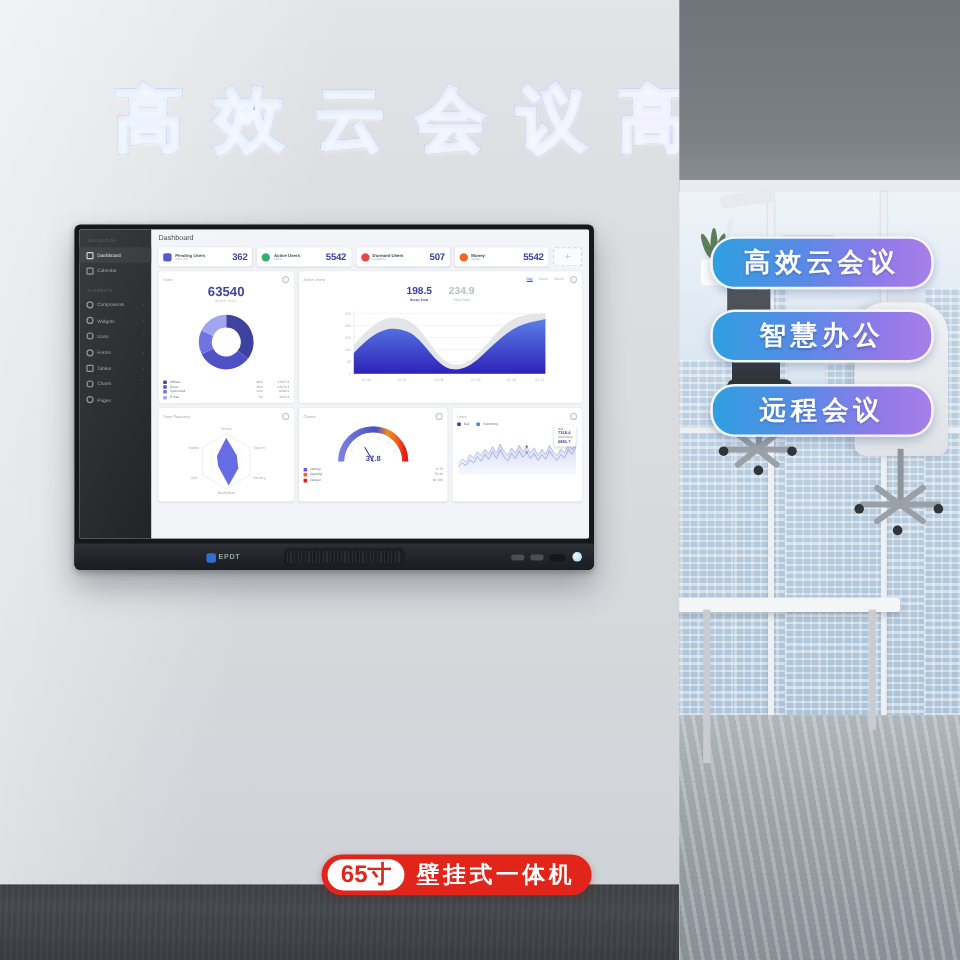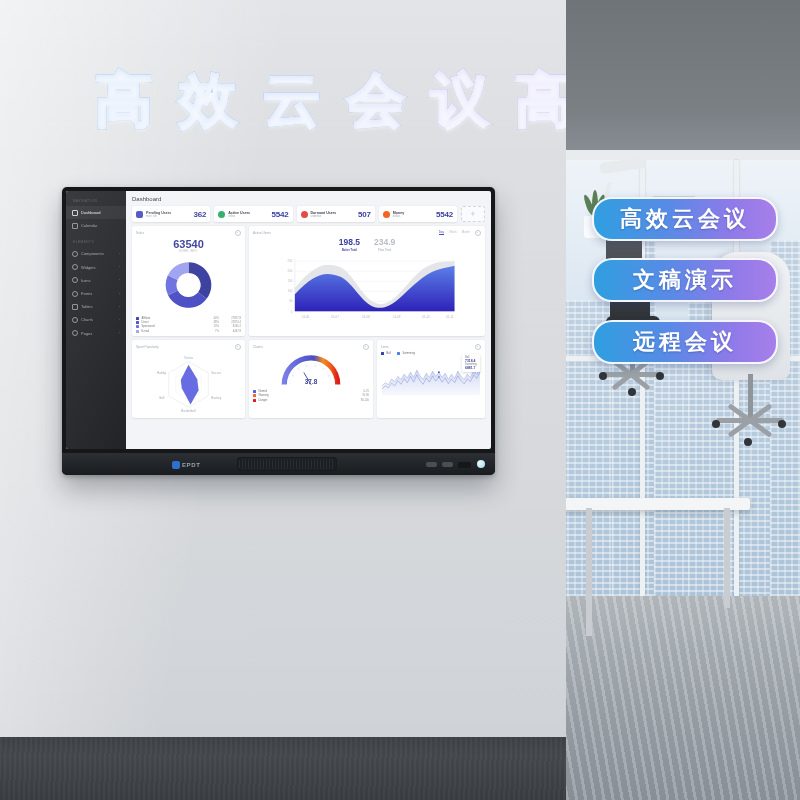--- a/index.html
+++ b/index.html
@@ -204,21 +204,21 @@
     <div class="chair-base" style="left:158px;top:418px;width:52px;transform:rotate(-36deg);"></div>
     <div class="caster" style="left:146px;top:420px;"></div>
     <div class="caster" style="left:212px;top:420px;"></div>
     <div class="caster" style="left:178px;top:438px;"></div>
   </div>
 
   <div class="badge" style="left:592px;top:197px;width:182px;">
     <span>高效云会议</span>
   </div>
   <div class="badge" style="left:592px;top:258px;width:182px;">
-    <span>文稿演示</span>
+    <span>智慧办公</span>
   </div>
   <div class="badge" style="left:592px;top:320px;width:182px;">
     <span>远程会议</span>
   </div>
 
   <div class="tv">
     <div class="tv-inner">
 
       <div class="dash">
 
@@ -539,14 +539,18 @@
         <span class="tv-logo-text">EPDT</span>
       </div>
       <div class="tv-speaker"></div>
       <div class="tv-port" style="right:58px;width:11px;"></div>
       <div class="tv-port" style="right:42px;width:11px;"></div>
       <div class="tv-port" style="right:24px;width:13px;height:6px;background:#15181b;"></div>
       <div class="tv-led"></div>
     </div>
   </div>
 
+  <div class="caption">
+    <span class="cap-pill">65寸</span>
+    <span class="cap-text">壁挂式一体机</span>
+  </div>
 
 </div>
 
 </body></html>

